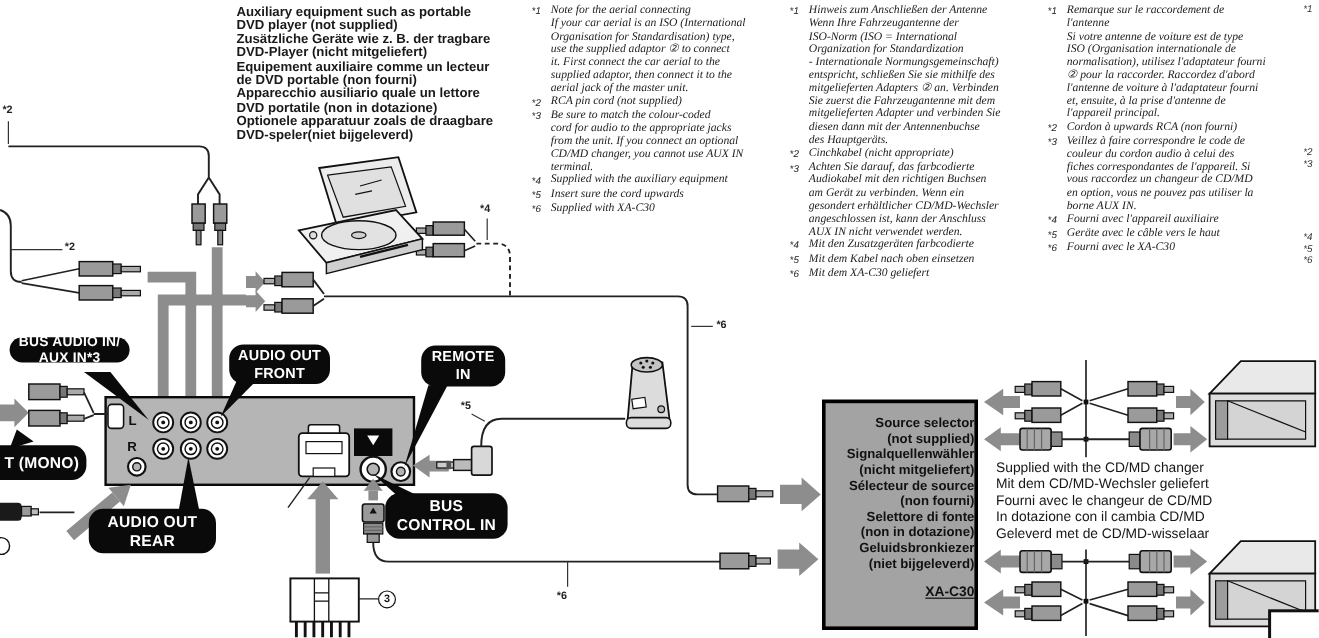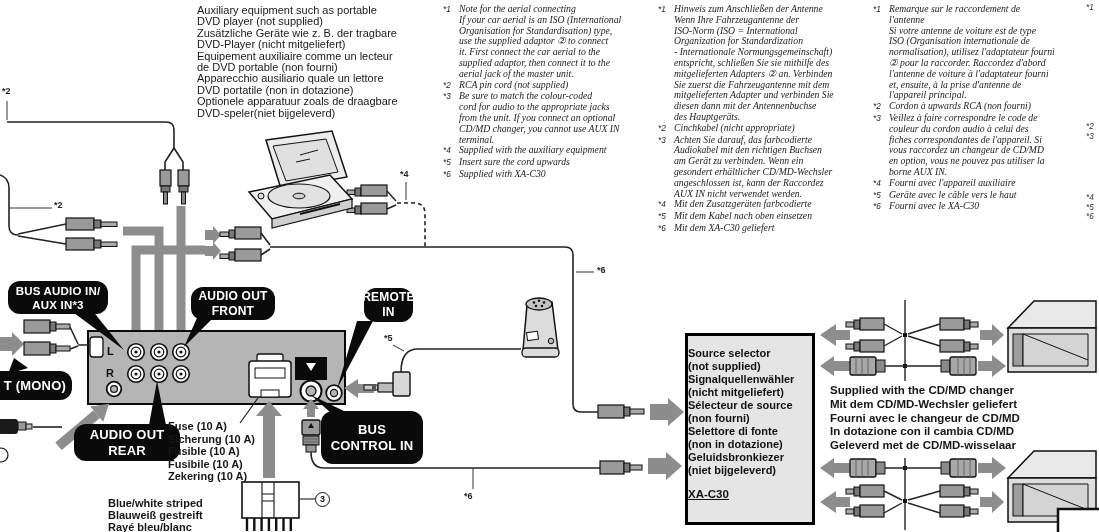--- a/index.html
+++ b/index.html
@@ -2,30 +2,30 @@
 <html><head>
 <meta charset="utf-8">
 <style>
   html,body{margin:0;padding:0;background:#fff;}
   #page{position:relative;width:1099px;height:532px;overflow:hidden;background:#fff;
         font-family:"Liberation Sans","DejaVu Sans",sans-serif;color:#111;}
   .abs{position:absolute;}
   .pre{white-space:pre;}
   .preline{white-space:pre-line;}
   .bold{font-weight:bold;}
-  .intro{font-size:11px;line-height:11.4px;font-weight:normal;color:#191919;}
+  .intro{font-size:11px;line-height:11.4px;font-weight:bold;color:#191919;}
   .notes{display:grid;grid-template-columns:16px 1fr;font-size:9.7px;line-height:10.8px;
          font-style:italic;color:#222;}
   .notes .mk{font-size:8.2px;padding-top:1px;font-style:italic;}
   .notes .tx{white-space:pre;margin-bottom:0;font-family:Liberation Serif, serif;}
   .pill{background:#0a0a0a;color:#fff;border-radius:12px;font-weight:bold;
         display:flex;align-items:center;justify-content:center;text-align:center;
         font-size:12px;line-height:15px;white-space:pre-line;letter-spacing:.2px;}
-  .blocktxt{font-weight:bold;color:#161616;}
-  .selbox{background:#e5e5e5;border:3px solid #000;text-align:left;}
+  .blocktxt{font-weight:normal;color:#161616;}
+  .selbox{background:#a3a3a3;border:3px solid #000;text-align:right;}
   .selbox .seltxt{font-size:11px;line-height:13px;font-weight:bold;white-space:pre-line;margin-top:11px;}
   .selbox .selmodel{font-size:11.5px;font-weight:bold;margin-top:11px;text-decoration:underline;}
   .marker{font-size:9px;font-weight:bold;color:#222;letter-spacing:0;}
   .cutmk{font-size:8.2px;font-style:italic;color:#333;}
   .circled{width:13px;height:13px;border:1.3px solid #111;border-radius:50%;
            font-size:9px;line-height:13px;text-align:center;font-weight:bold;background:#fff;}
   svg{display:block;}
 </style>
 </head>
 <body>
@@ -387,21 +387,21 @@
 mitgelieferten Adapter und verbinden Sie
 diesen dann mit der Antennenbuchse
 des Hauptgeräts.</div>
     <div class="mk">*2</div>
     <div class="tx">Cinchkabel (nicht appropriate)</div>
     <div class="mk">*3</div>
     <div class="tx">Achten Sie darauf, das farbcodierte
 Audiokabel mit den richtigen Buchsen
 am Gerät zu verbinden. Wenn ein
 gesondert erhältlicher CD/MD-Wechsler
-angeschlossen ist, kann der Raccordez
+angeschlossen ist, kann der Anschluss
 AUX IN nicht verwendet werden.</div>
     <div class="mk">*4</div>
     <div class="tx">Mit den Zusatzgeräten farbcodierte</div>
     <div class="mk">*5</div>
     <div class="tx">Mit dem Kabel nach oben einsetzen</div>
     <div class="mk">*6</div>
     <div class="tx">Mit dem XA-C30 geliefert</div>
   </div>
 
   <div class="abs notes" style="left:873px;top:4px;width:210px">
@@ -439,44 +439,36 @@
   <span class="abs cutmk" style="left:1086px;top:203px">*5</span>
   <span class="abs cutmk" style="left:1086px;top:212px">*6</span>
 
   <span class="abs marker" style="left:2px;top:86px">*2</span>
   <span class="abs marker" style="left:54px;top:200px">*2</span>
   <span class="abs marker" style="left:400px;top:169px">*4</span>
   <span class="abs marker" style="left:384px;top:333px">*5</span>
   <span class="abs marker" style="left:597px;top:265px">*6</span>
   <span class="abs marker" style="left:464px;top:491px">*6</span>
 
-  <div class="pill abs" style="left:8px;top:281px;width:100px;height:33px;font-size:11.5px;line-height:14px">BUS AUDIO IN/
+  <div class="pill abs" style="left:8px;top:281px;width:100px;height:21px;font-size:11.5px;line-height:14px">BUS AUDIO IN/
 AUX IN*3</div>
   <div class="pill abs" style="left:191px;top:287px;width:84px;height:33px">AUDIO OUT
 FRONT</div>
-  <div class="pill abs" style="left:364px;top:288px;width:49px;height:34px">REMOTE
+  <div class="pill abs" style="left:351px;top:288px;width:70px;height:34px">REMOTE
 IN</div>
   <div class="pill abs" style="left:74px;top:424px;width:106px;height:37px;font-size:13px;line-height:16px">AUDIO OUT
 REAR</div>
-  <div class="pill abs" style="left:321px;top:411px;width:102px;height:53px;font-size:13px;line-height:16px">BUS
+  <div class="pill abs" style="left:321px;top:411px;width:102px;height:38px;font-size:13px;line-height:16px">BUS
 CONTROL IN</div>
   <div class="pill abs" style="left:-46px;top:371px;width:118px;height:29px;font-size:13px;justify-content:flex-end;padding-right:6px;box-sizing:border-box">T (MONO)</div>
 
   <span class="abs bold" style="left:107px;top:345px;font-size:11px">L</span>
   <span class="abs bold" style="left:106px;top:367px;font-size:11px">R</span>
 
-  <div class="abs blocktxt pre" style="left:168px;top:420px;font-size:11px;line-height:12.6px">Fuse (10 A)
-Sicherung (10 A)
-Fusible (10 A)
-Fusibile (10 A)
-Zekering (10 A)</div>
-
-  <div class="abs blocktxt pre" style="left:108px;top:497px;font-size:11px;line-height:12px">Blue/white striped
-Blauweiß gestreift
-Rayé bleu/blanc</div>
+
 
   <div class="abs circled" style="left:315px;top:492px">3</div>
 
   <div class="abs selbox" style="left:685px;top:333px;width:124px;height:186px">
     <div class="seltxt">Source selector
 (not supplied)
 Signalquellenwähler
 (nicht mitgeliefert)
 Sélecteur de source
 (non fourni)

